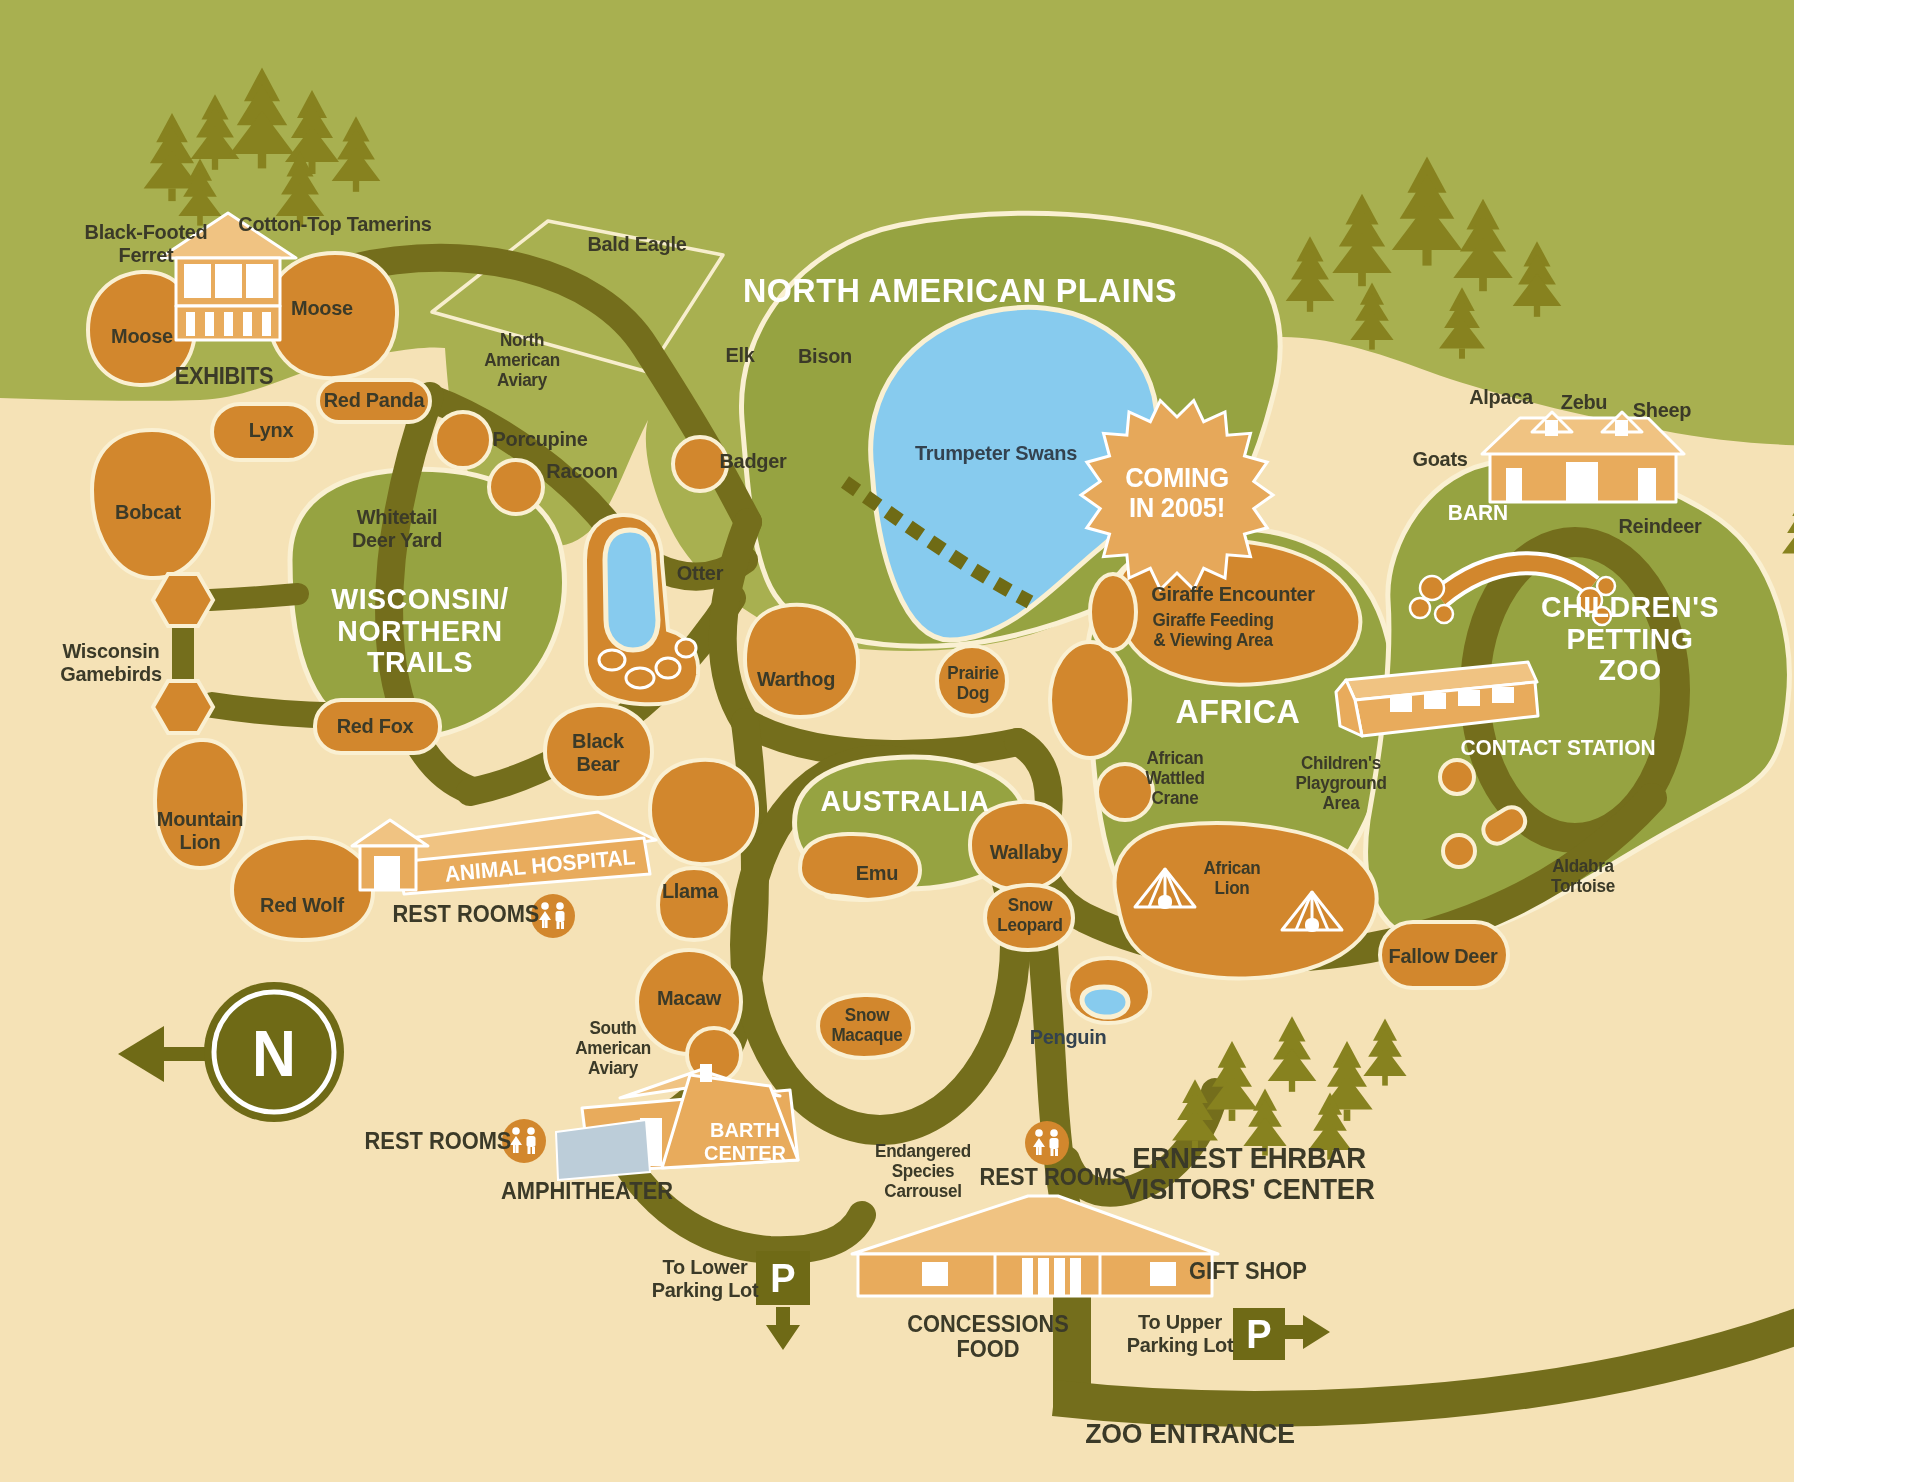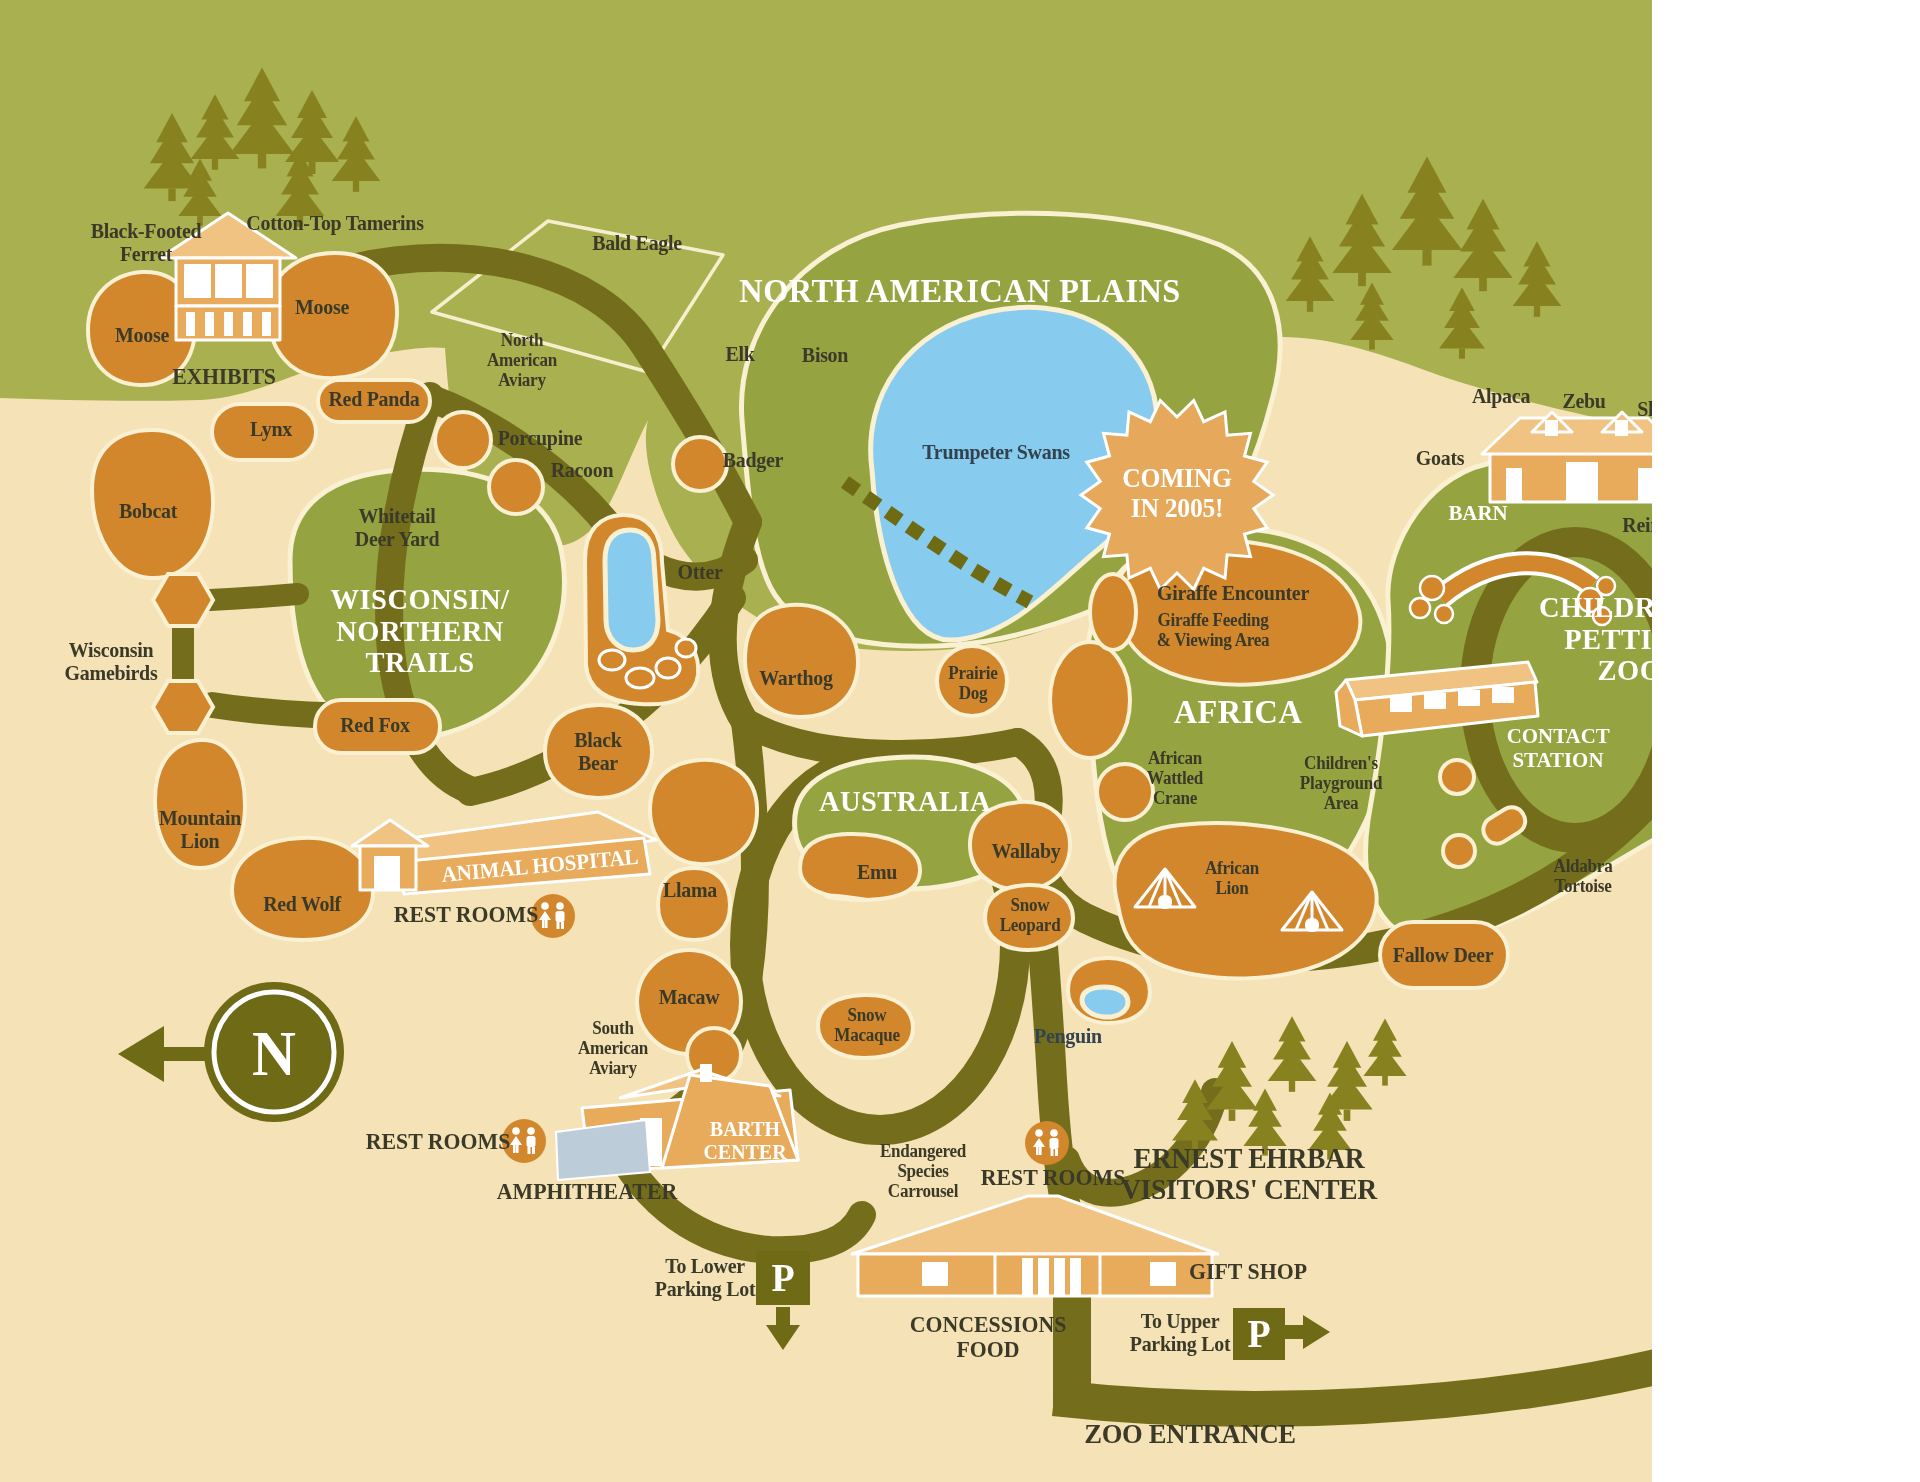--- a/index.html
+++ b/index.html
@@ -1,17 +1,17 @@
 <!DOCTYPE html>
 <html style="--hill: #a8b050; --ground: #f5e2b6; --zone: #96a341; --outline: #faf0d2; --path: #746e1c; --sign: #6f6a16; --water: #87cbee; --exhibit: #d2872d; --building: #e8ab5c; --building_roof: #f0c382; --sunburst: #e6a85a; --amphitheater: #bccdd9; --tree: #87821f; --ink: #3b3a28; --white: #ffffff;"><head>
 <meta charset="utf-8">
 <style>
   html,body{margin:0;padding:0;background:#fff;}
-  #map{position:relative;width:1652px;height:1482px;overflow:hidden;
-       font-family:Liberation Serif, serif;background:#f5e2b6;}
+  #map{position:relative;width:1794px;height:1482px;overflow:hidden;
+       font-family:Liberation Sans, sans-serif;background:#f5e2b6;}
   #gfx{position:absolute;left:0;top:0;}
   .lbl{position:absolute;transform:translate(-50%,-50%) scaleX(.95);
        font-weight:bold;font-size:21px;line-height:1.1;color:var(--ink);
        text-align:center;white-space:pre-line;letter-spacing:-.3px;}
   .sm{font-size:18px;}
   .md{font-size:23px;}
   .fac{font-size:23px;letter-spacing:0;}
   .zone-t{color:#fff;font-size:30px;letter-spacing:.5px;line-height:1.05;}
   .big{font-size:34px;}
   .white{color:#fff;}

